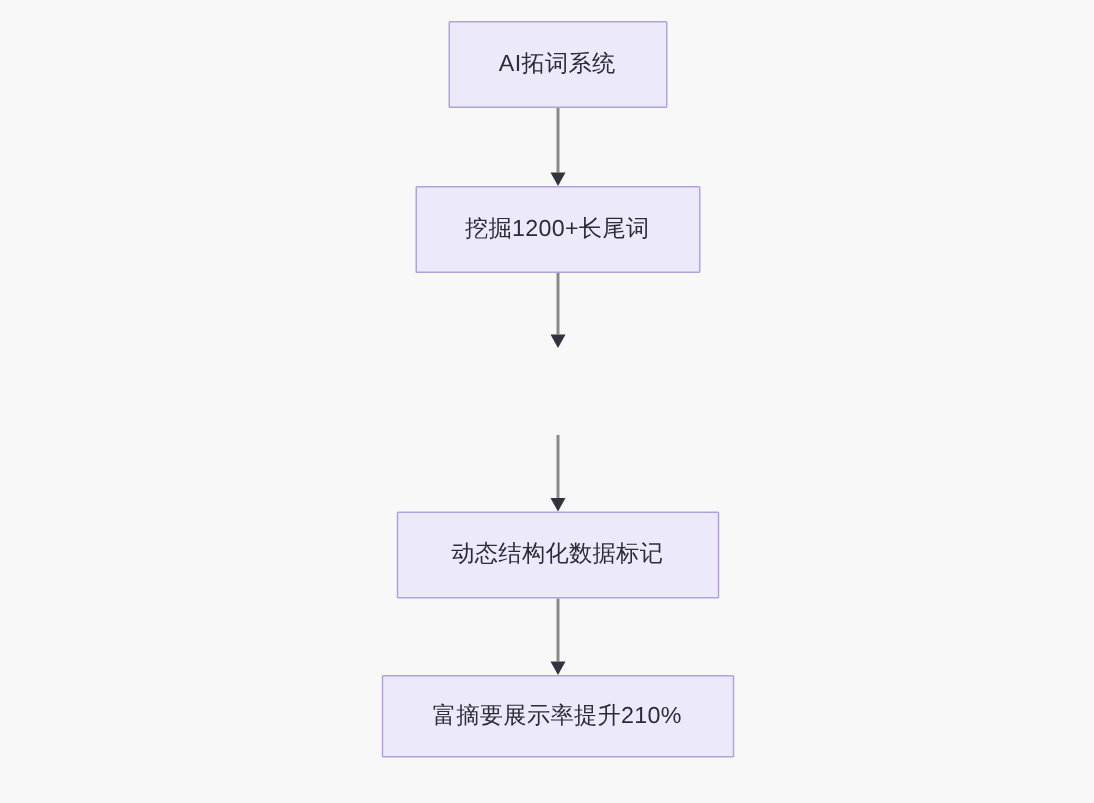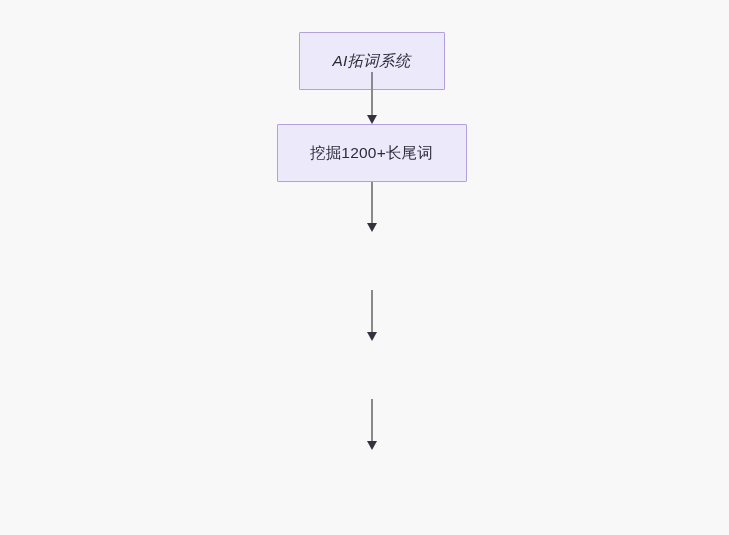--- a/index.html
+++ b/index.html
@@ -37,21 +37,21 @@
   .node-label {
     font-size: 15.5px;
     line-height: 1;
     color: #2c2b36;
     letter-spacing: 0.2px;
     white-space: nowrap;
     user-select: none;
   }
 
   
-  .node-1 { top: 32px;  width: 146px; height: 58px; font-style: italic; }
+  .node-1 { top: 14px;  width: 146px; height: 58px; }
   .node-2 { top: 124px; width: 190px; height: 58px; }
   .node-3 { top: 232px; width: 220px; height: 58px; }
   .node-4 { top: 341px; width: 215px; height: 58px; }
   .node-5 { top: 450px; width: 235px; height: 55px; }
 
   
   .connector {
     position: absolute;
     left: 50%;
     transform: translateX(-50%);
@@ -109,20 +109,26 @@
     <div class="line"></div>
     <div class="head"></div>
   </div>
 
 
   <div class="connector conn-3">
     <div class="line"></div>
     <div class="head"></div>
   </div>
 
+  <div class="node node-4">
+    <span class="node-label">动态结构化数据标记</span>
+  </div>
 
   <div class="connector conn-4">
     <div class="line"></div>
     <div class="head"></div>
   </div>
 
+  <div class="node node-5">
+    <span class="node-label">富摘要展示率提升210%</span>
+  </div>
 
 </div>
 
 </body></html>

